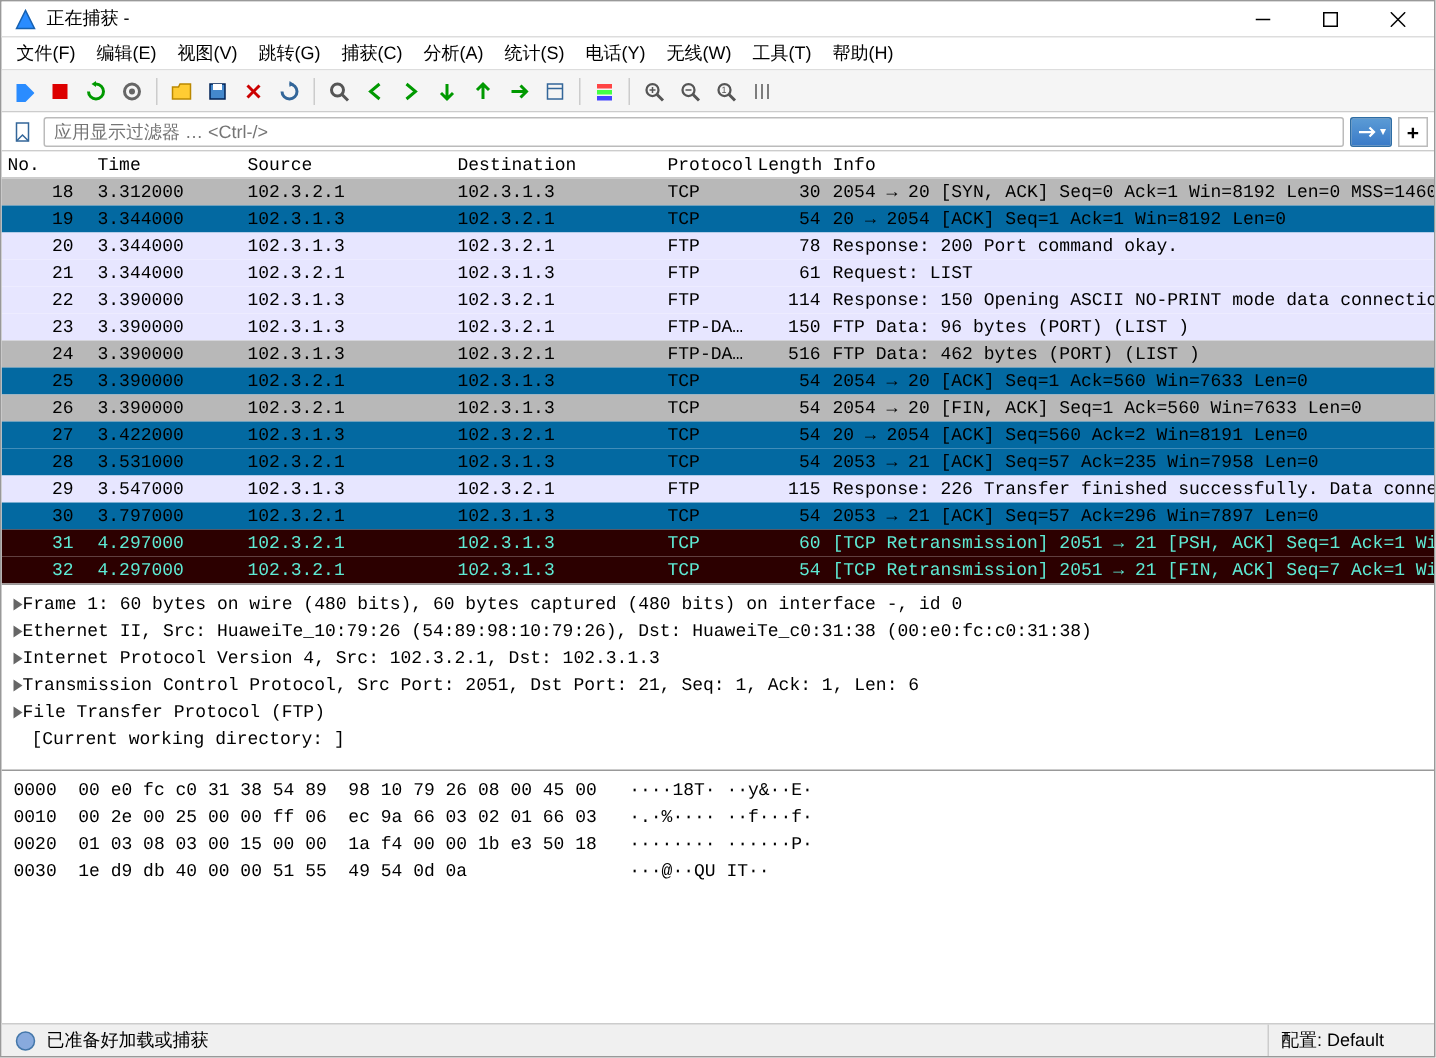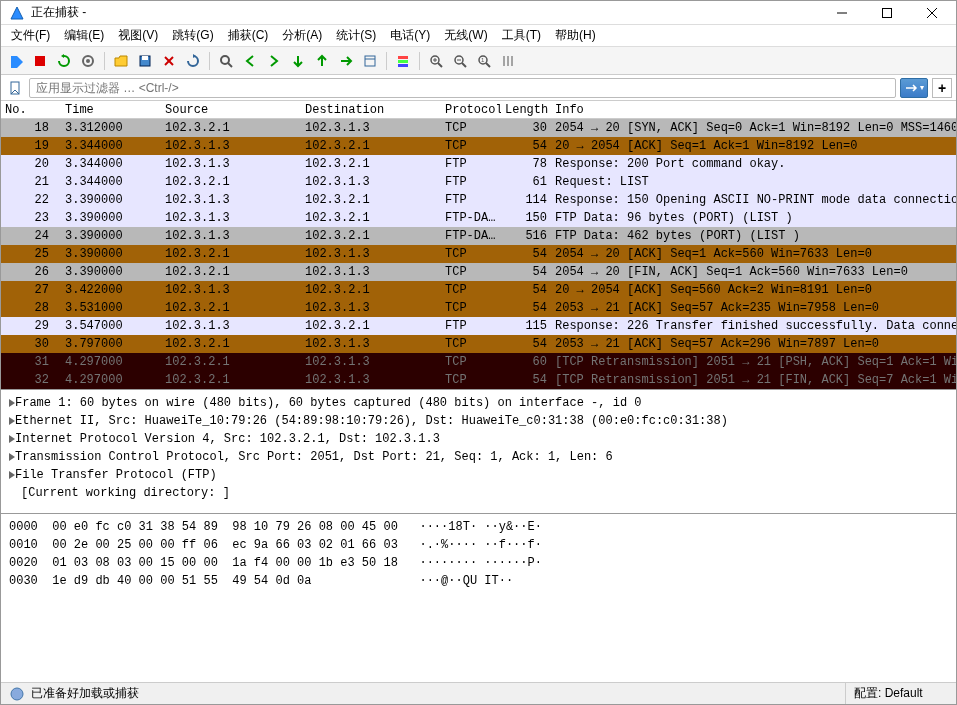--- a/index.html
+++ b/index.html
@@ -134,24 +134,24 @@
   overflow: hidden;
 }
 .col-no { width: 60px; text-align: right; padding-right: 12px !important;}
 .col-time { width: 100px; }
 .col-src { width: 140px; }
 .col-dst { width: 140px; }
 .col-proto { width: 60px; }
 .col-len { width: 50px; text-align: right;}
 .col-info { flex: 1; }
 
-.clr-tcp-light { background: #a16207; }
+.clr-tcp-light { background: #0369a1; }
 .clr-tcp-grey { background: #b8b8b8; }
 .clr-ftp { background: #e7e6ff; }
-.clr-retrans { background: #2c0000; color: #737373; }
+.clr-retrans { background: #2c0000; color: #5eead4; }
 
 .packet-details {
   flex: 0 0 auto;
   height: 124px;
   border-bottom: 1px solid #999;
   overflow: auto;
   padding: 4px 8px;
   font-family: Consolas, "Courier New", monospace;
   font-size: 12px;
   line-height: 18px;

